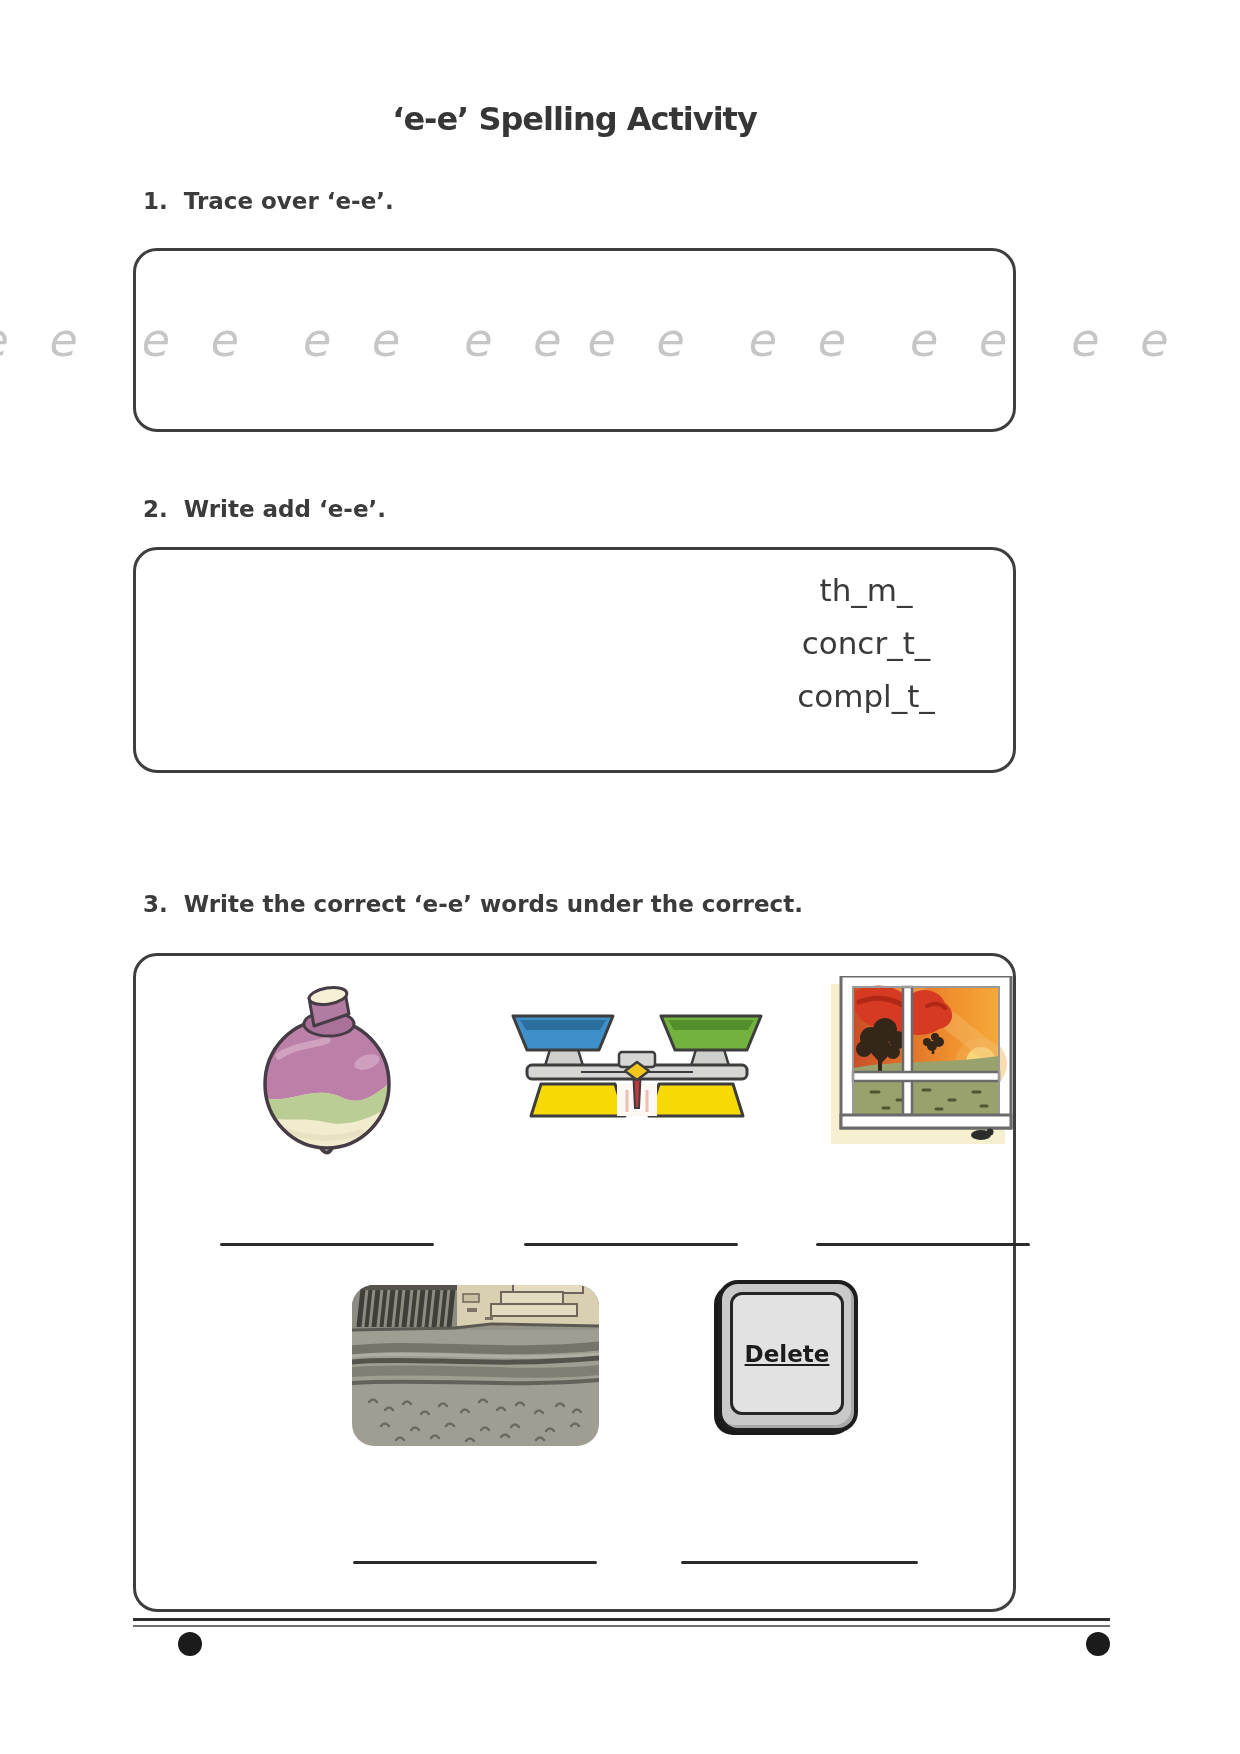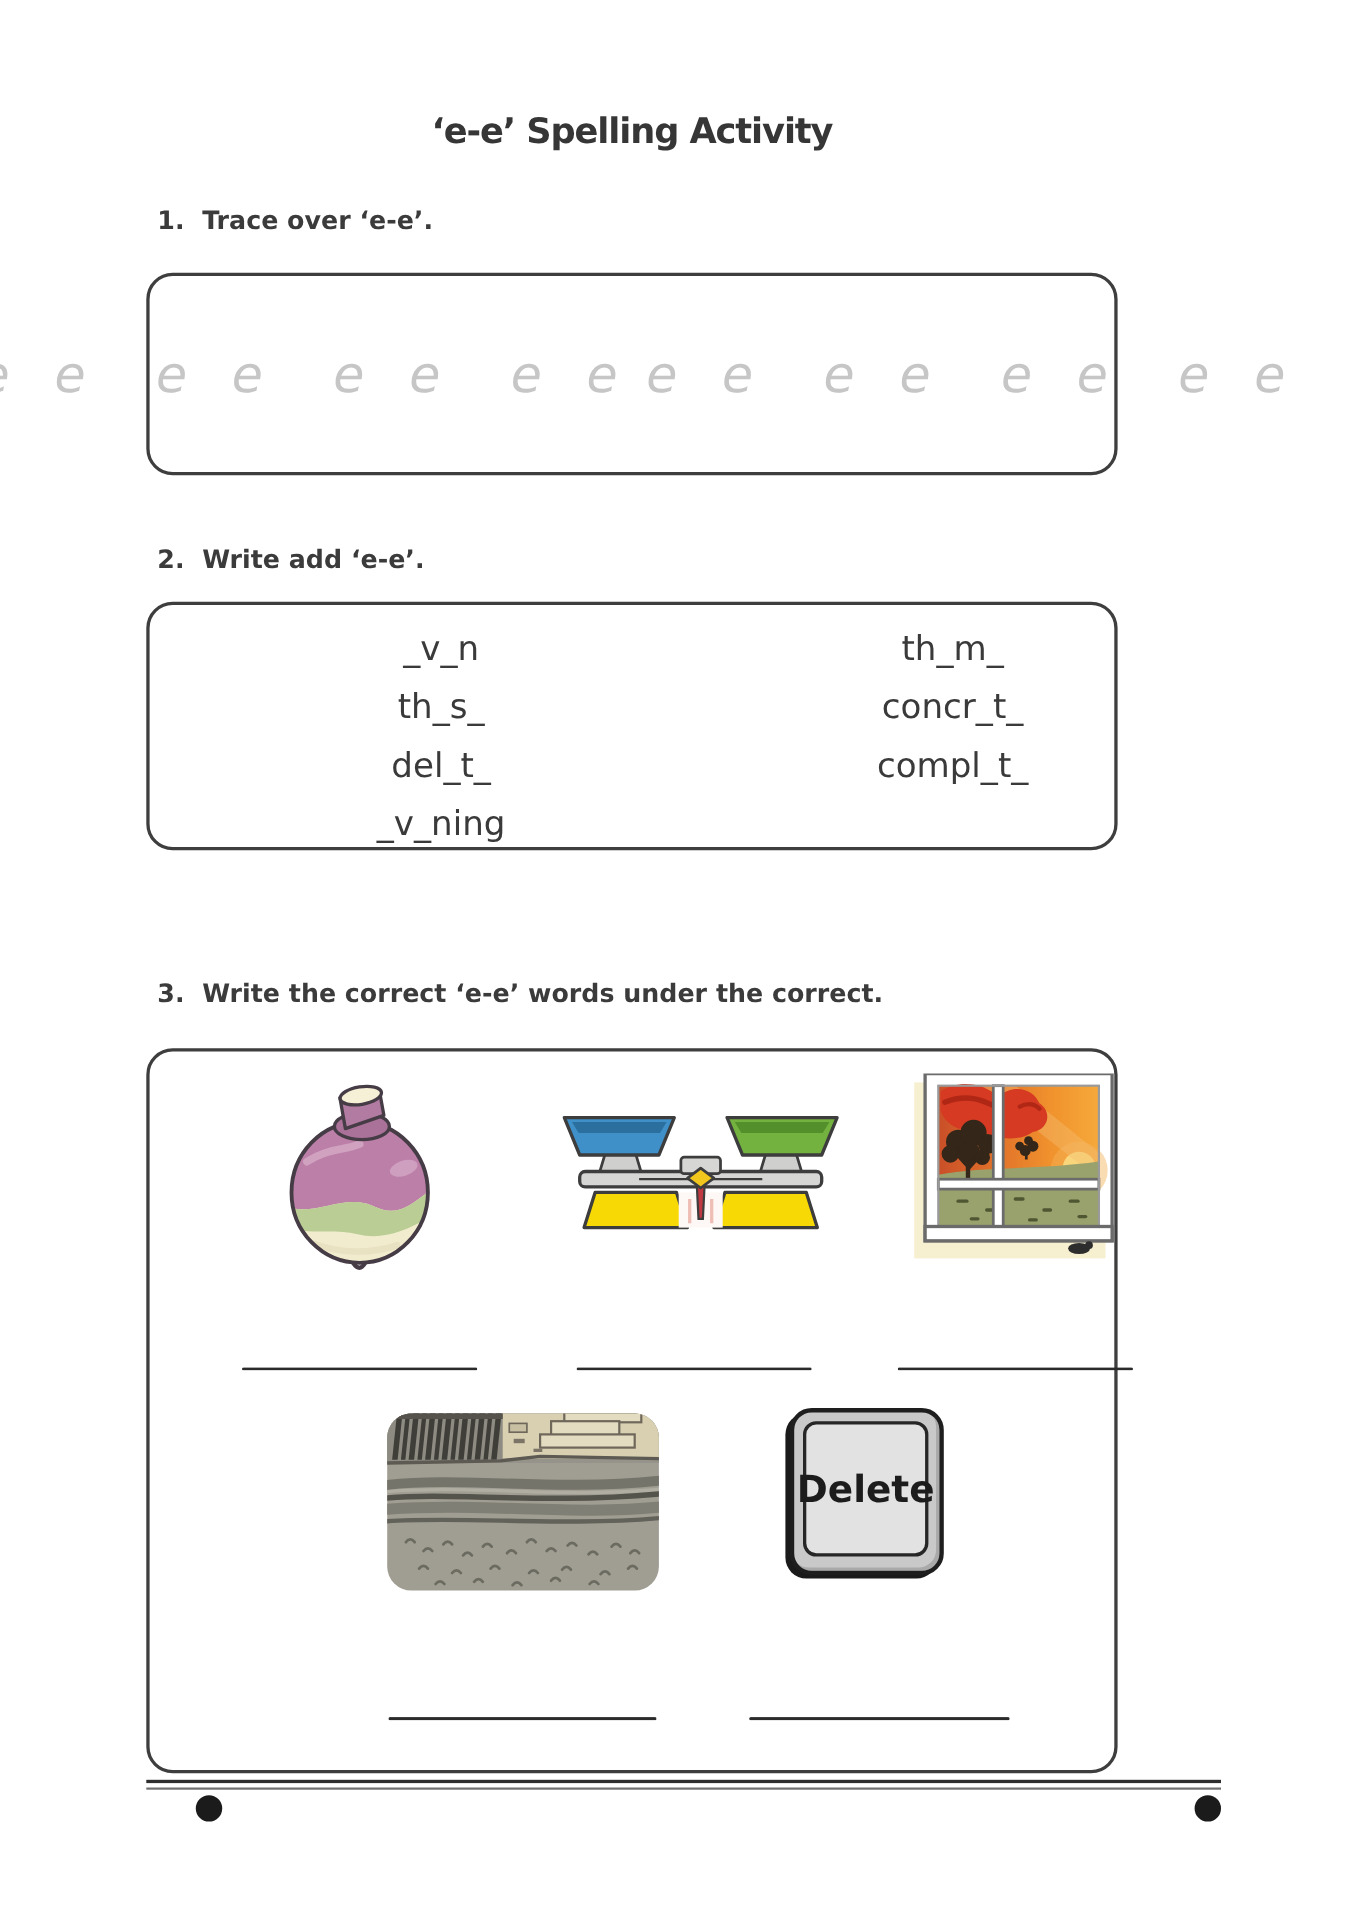--- a/index.html
+++ b/index.html
@@ -43,21 +43,21 @@
   .line-r2b{left:545px;top:605px;width:237px;}
   .delete-key{
     position:absolute;left:582px;top:324px;width:140px;height:152px;box-sizing:border-box;
     background:#c9c9c9;border:4px solid #1e1e1e;border-radius:20px;
     box-shadow:-5px 4px 0 -1px #1a1a1a, inset -3px -3px 0 #a9a9a9;
   }
   .delete-key-face{
     position:absolute;left:8px;top:8px;right:10px;bottom:13px;
     background:#e2e2e2;border:3px solid #262626;border-radius:12px;
     display:flex;align-items:center;justify-content:center;
-    font-size:34px;font-weight:600;color:#1c1c1c;
+    font-size:23px;font-weight:600;color:#1c1c1c;text-decoration:underline;
   }
   .footer-rule{
     position:absolute;left:133px;top:1618px;width:977px;height:4px;
     border-top:3.5px solid #2e2e2e;border-bottom:2.5px solid #6f6f6f;
   }
   .footer-dot{position:absolute;width:24px;height:24px;border-radius:50%;background:#1b1b1b;top:1632px;}
   .footer-dot.left{left:178px;}
   .footer-dot.right{left:1086px;}
 </style>
 </head>
@@ -86,26 +86,20 @@
       <span class="trace-pair">e e</span>
     </div>
   </div>
 
   <div class="sec-heading s2">
     <span>2.</span>
     <span>Write add ‘e-e’.</span>
   </div>
 
   <div class="box box2">
-    <div class="words-col left">
-      <div class="word">_v_n</div>
-      <div class="word">th_s_</div>
-      <div class="word">del_t_</div>
-      <div class="word">_v_ning</div>
-    </div>
     <div class="words-col right">
       <div class="word">th_m_</div>
       <div class="word">concr_t_</div>
       <div class="word">compl_t_</div>
     </div>
   </div>
 
   <div class="sec-heading s3">
     <span>3.</span>
     <span>Write the correct ‘e-e’ words under the correct.</span>

